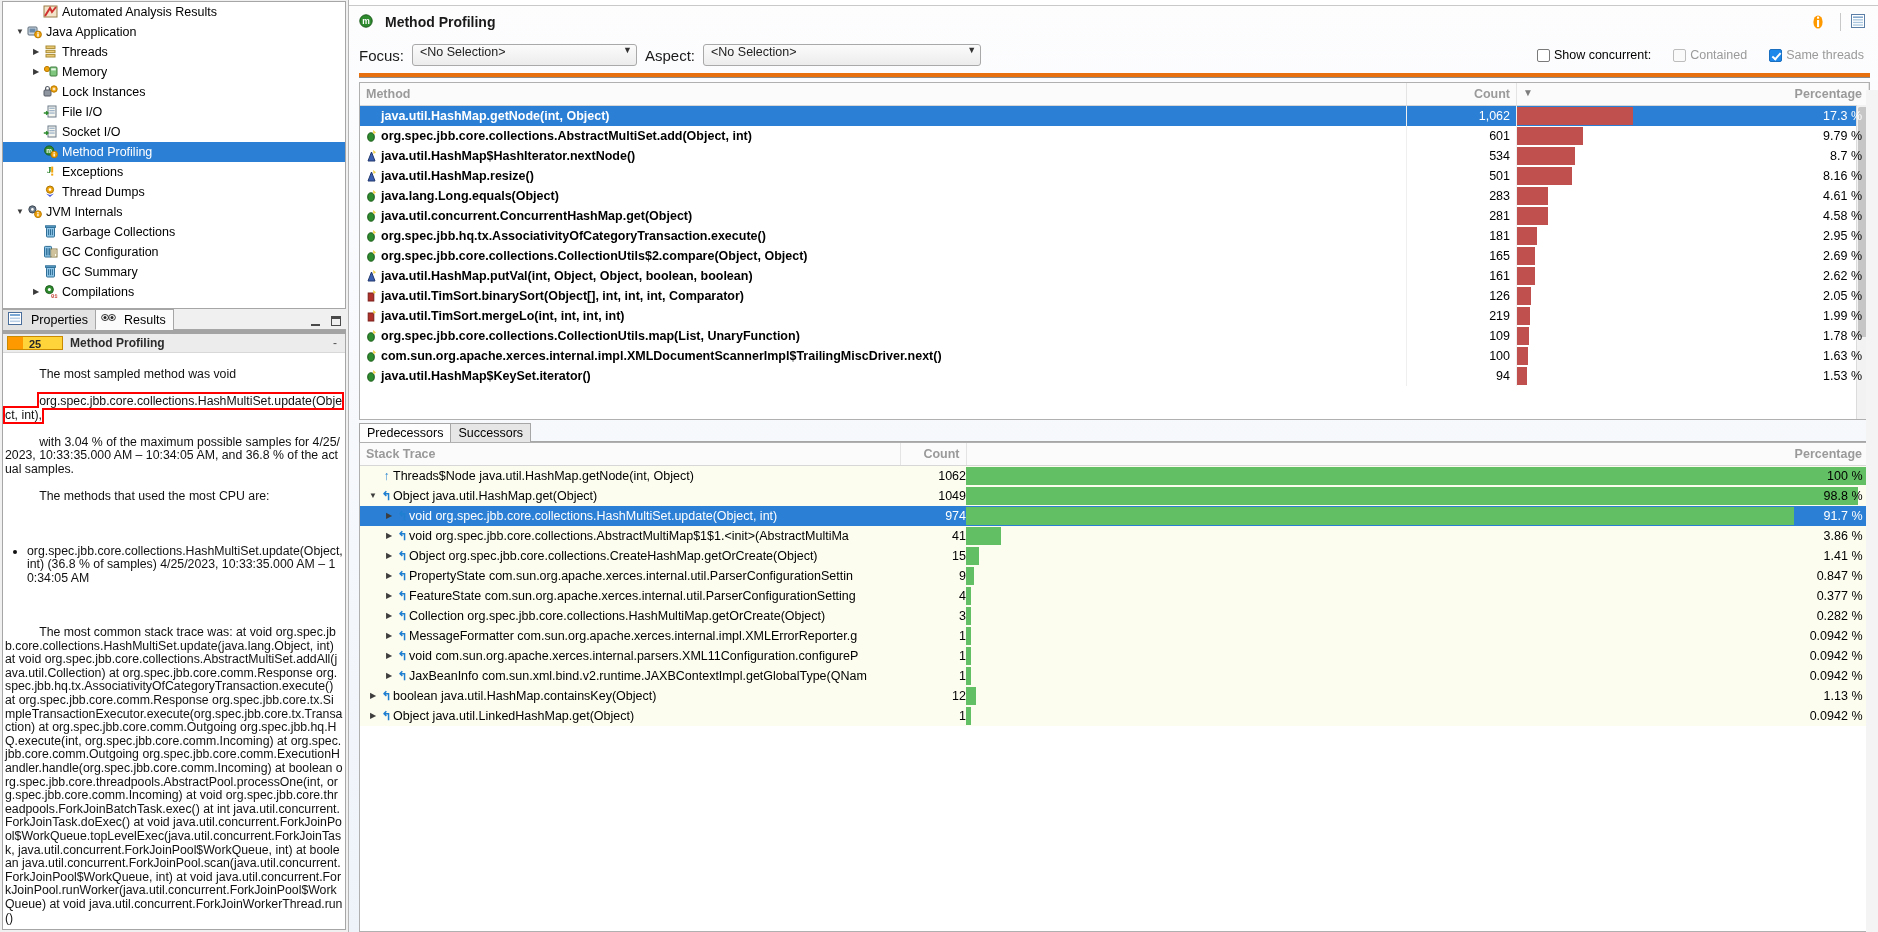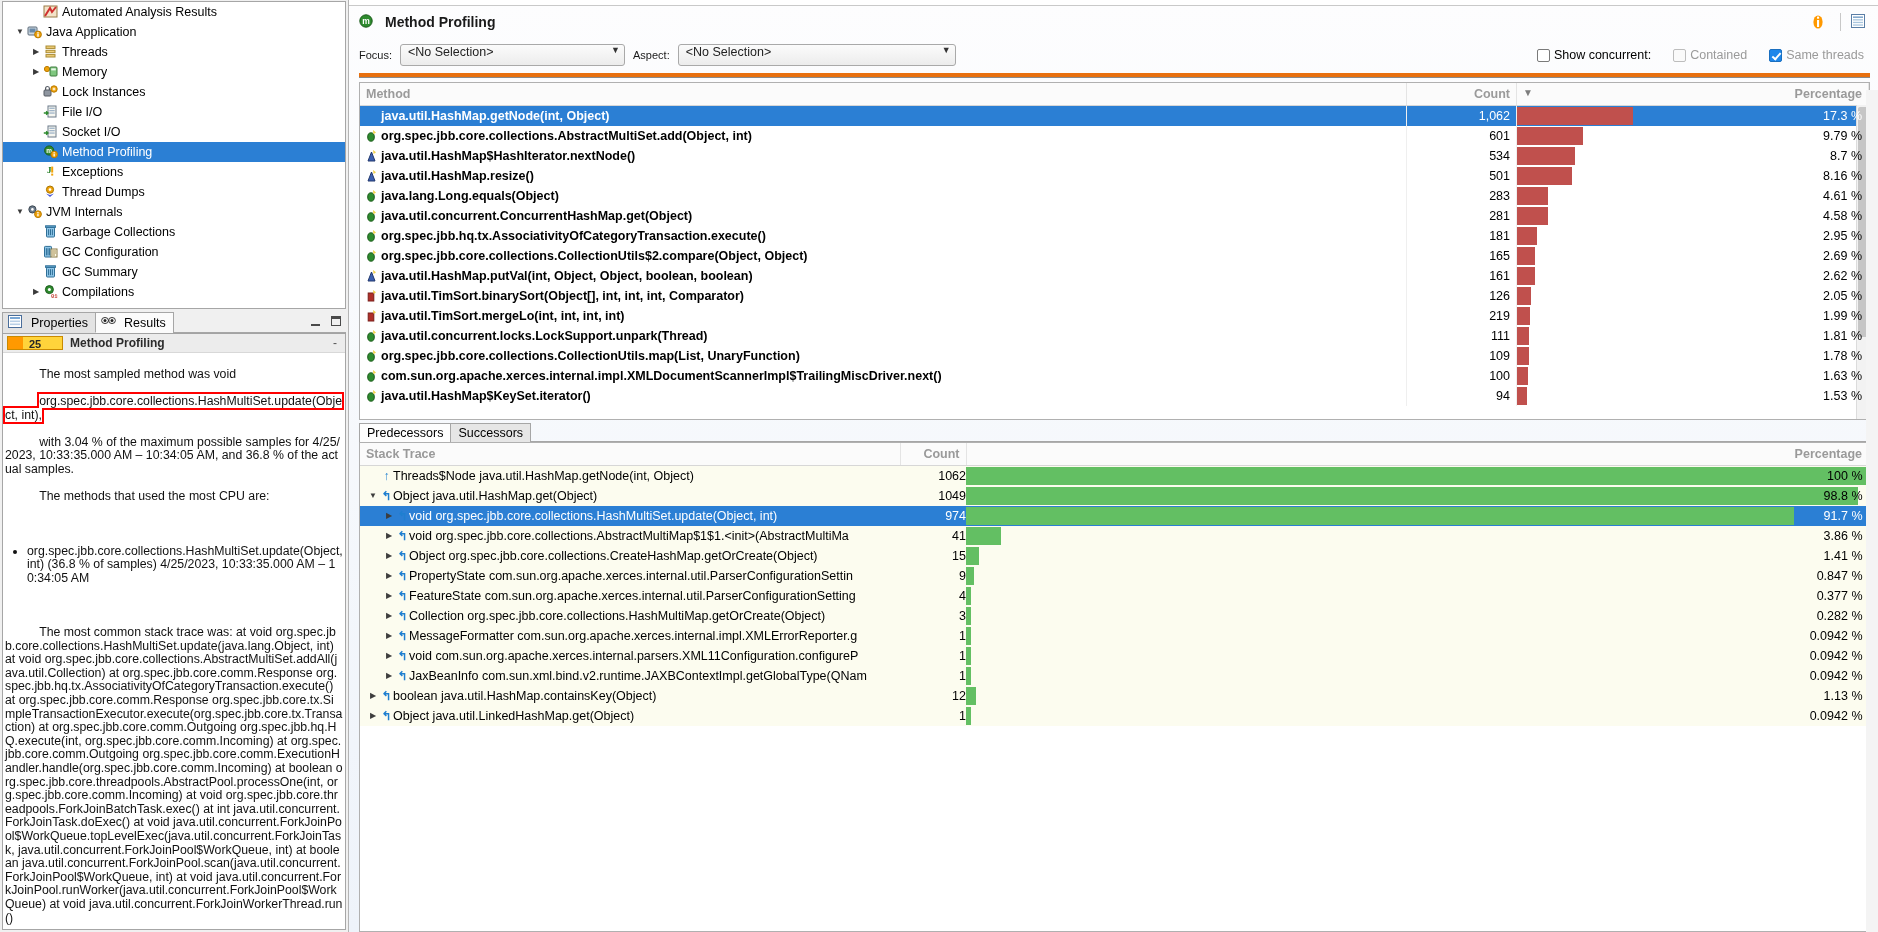--- a/index.html
+++ b/index.html
@@ -54,21 +54,21 @@
   .results-panel {
     flex: 1 1 auto;
     margin: 4px 2px 2px 2px;
     display: flex; flex-direction: column;
     min-height: 0;
     background: #f7f7f7;
   }
   .tabstrip {
     height: 21px; display: flex; align-items: flex-end;
     position: relative;
-    border-bottom: 1px solid #a3a3a3;
+    border-bottom: 4px solid #a3a3a3;
     background: #f0f0f0;
   }
   .tab {
     height: 21px; line-height: 20px;
     padding: 0 7px 0 5px;
     display: flex; align-items: center; gap: 4px;
     font-size: 12.5px;
     border: 1px solid #a6a6a6;
     border-bottom: none;
     background: #e3e3e3;
@@ -141,21 +141,21 @@
     flex: none;
   }
   .main-title { font-weight: bold; font-size: 14px; color: #1a1a1a; }
   .head-right { margin-left: auto; display: flex; align-items: center; gap: 10px; }
   .vsep { width:1px; height: 18px; background:#c8c8c8; }
 
   .filters {
     height: 34px; display: flex; align-items: center;
     padding: 0 8px 0 10px; gap: 8px; flex: none;
   }
-  .flabel { font-size: 11px; color: #1a1a1a; }
+  .flabel { font-size: 15px; color: #1a1a1a; }
   .combo {
     height: 22px; border: 1px solid #a9a9a9; border-radius: 3px;
     background: linear-gradient(to bottom,#fbfbfb,#ececec);
     display: flex; align-items: flex-start;
     padding: 0 4px 0 7px; font-size: 12.5px; color: #222;
     min-width: 60px;
   }
   .combo .cb-text { flex: 1 1 auto; white-space: nowrap; overflow: hidden; }
   .combo .cb-arrow { margin-left: 8px; font-size: 9px; color:#333; }
   .combo.focus { width: 225px; }
@@ -707,31 +707,20 @@
               <td class="m-num">219</td>
               <td class="barcell">
                 <span class="bar" style="width: 13.3434px;"></span>
                 <span class="pct-text">1.99 %</span>
               </td>
             </tr>
             <tr class="">
               <td><span><svg class="dot" viewBox="0 0 12 13">
                     <ellipse cx="5" cy="8" rx="3.3" ry="4.2" fill="#2e8b2e" stroke="#1d5c1d"></ellipse>
                     <path d="M7 1 L10 3.5 L7.4 5.2 Z" fill="#f2d24a"></path>
-                  </svg></span><span class="m-name">java.util.concurrent.locks.LockSupport.unpark(Thread)</span></td>
-              <td class="m-num">111</td>
-              <td class="barcell">
-                <span class="bar" style="width: 12.1364px;"></span>
-                <span class="pct-text">1.81 %</span>
-              </td>
-            </tr>
-            <tr class="">
-              <td><span><svg class="dot" viewBox="0 0 12 13">
-                    <ellipse cx="5" cy="8" rx="3.3" ry="4.2" fill="#2e8b2e" stroke="#1d5c1d"></ellipse>
-                    <path d="M7 1 L10 3.5 L7.4 5.2 Z" fill="#f2d24a"></path>
                   </svg></span><span class="m-name">org.spec.jbb.core.collections.CollectionUtils.map(List, UnaryFunction)</span></td>
               <td class="m-num">109</td>
               <td class="barcell">
                 <span class="bar" style="width: 11.9353px;"></span>
                 <span class="pct-text">1.78 %</span>
               </td>
             </tr>
             <tr class="">
               <td><span><svg class="dot" viewBox="0 0 12 13">
                     <ellipse cx="5" cy="8" rx="3.3" ry="4.2" fill="#2e8b2e" stroke="#1d5c1d"></ellipse>

